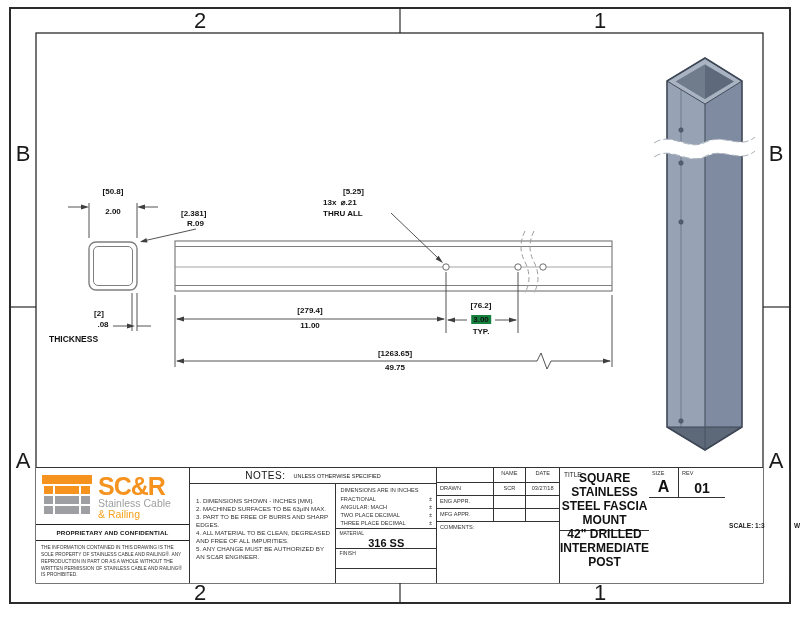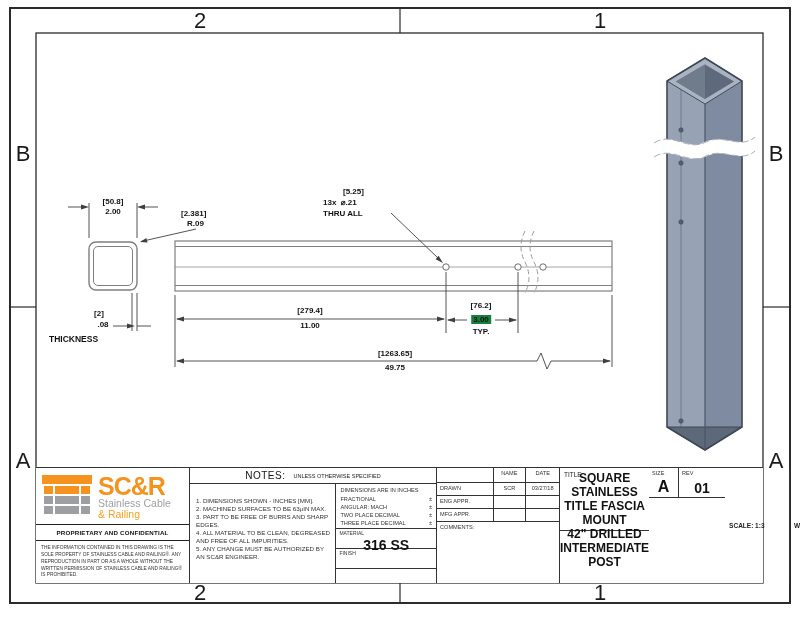--- a/index.html
+++ b/index.html
@@ -46,21 +46,21 @@
   .nh-sub { font-size:5.5px; color:#222; }
   .mid-body { flex:1; display:flex; }
   .notes-body { width:147px; border-right:1px solid #333; padding:13px 4px 2px 6px; font-size:6.2px; line-height:1.3; color:#333; }
   .notes-body div { margin-bottom:0; }
   .tol-col { width:100px; display:flex; flex-direction:column; }
   .tol-box { height:45px; padding:3px 4px 0 4px; font-size:5.6px; color:#333; border-bottom:1px solid #333; }
   .tol-title { margin-bottom:2px; }
   .tol-row { display:flex; justify-content:space-between; line-height:1.45; }
   .mat-box { height:20px; border-bottom:1px solid #333; padding:1px 3px; }
   .cell-label { font-size:5px; color:#333; display:block; }
-  .mat-val { text-align:center; font-size:14px; font-weight:bold; color:#111; margin-top:1px; }
+  .mat-val { text-align:center; font-size:11px; font-weight:bold; color:#111; margin-top:1px; }
   .fin-box { height:20px; border-bottom:1px solid #333; padding:1px 3px; }
   .tol-empty { flex:1; }
 
   
   .tb-appr { width:123px; display:flex; flex-direction:column; font-size:5.6px; color:#333; }
   .ar { display:flex; border-bottom:1px solid #333; }
   .ar-h { height:15px; } .ar-d { height:13px; }
   .a1 { width:57px; border-right:1px solid #333; padding:2px 0 0 3px; }
   .a2 { width:33px; border-right:1px solid #333; text-align:center; padding-top:2px; }
   .a3 { width:33px; text-align:center; padding-top:2px; }
@@ -185,21 +185,21 @@
 
   <span class="zone" style="left:200px;top:9px">2</span>
   <span class="zone" style="left:600px;top:9px">1</span>
   <span class="zone" style="left:200px;top:581px">2</span>
   <span class="zone" style="left:600px;top:581px">1</span>
   <span class="zone" style="left:23px;top:142px">B</span>
   <span class="zone" style="left:23px;top:449px">A</span>
   <span class="zone" style="left:776px;top:142px">B</span>
   <span class="zone" style="left:776px;top:449px">A</span>
 
-  <span class="dim c" style="left:113px;top:197px">[50.8]</span>
+  <span class="dim c" style="left:113px;top:187px">[50.8]</span>
   <span class="dim c" style="left:113px;top:207px">2.00</span>
   <span class="dim" style="left:181px;top:209px">[2.381]</span>
   <span class="dim" style="left:187px;top:219px">R.09</span>
   <span class="dim c" style="left:99px;top:309px">[2]</span>
   <span class="dim c" style="left:103px;top:320px">.08</span>
   <span class="dim big" style="left:49px;top:335px">THICKNESS</span>
 
   <span class="dim" style="left:343px;top:187px">[5.25]</span>
   <span class="dim" style="left:323px;top:198px">13x  ⌀.21</span>
   <span class="dim" style="left:323px;top:209px">THRU ALL</span>
@@ -313,21 +313,21 @@
       <div class="comments">
         <span>COMMENTS:</span>
       </div>
     </div>
 
     <div class="col tb-title">
       <div class="title-main">
         <span class="title-label">TITLE:</span>
         <div class="title-lines">
           <div>SQUARE STAINLESS</div>
-          <div>TITLE FASCIA MOUNT</div>
+          <div>STEEL FASCIA MOUNT</div>
           <div>42" DRILLED</div>
           <div>INTERMEDIATE POST</div>
         </div>
       </div>
       <div class="sdr-row">
         <div class="sdr-cell sdr-size">
           <span class="sdr-label">SIZE</span>
           <span class="sdr-val v-size">A</span>
         </div>
         <div class="sdr-cell sdr-rev">

